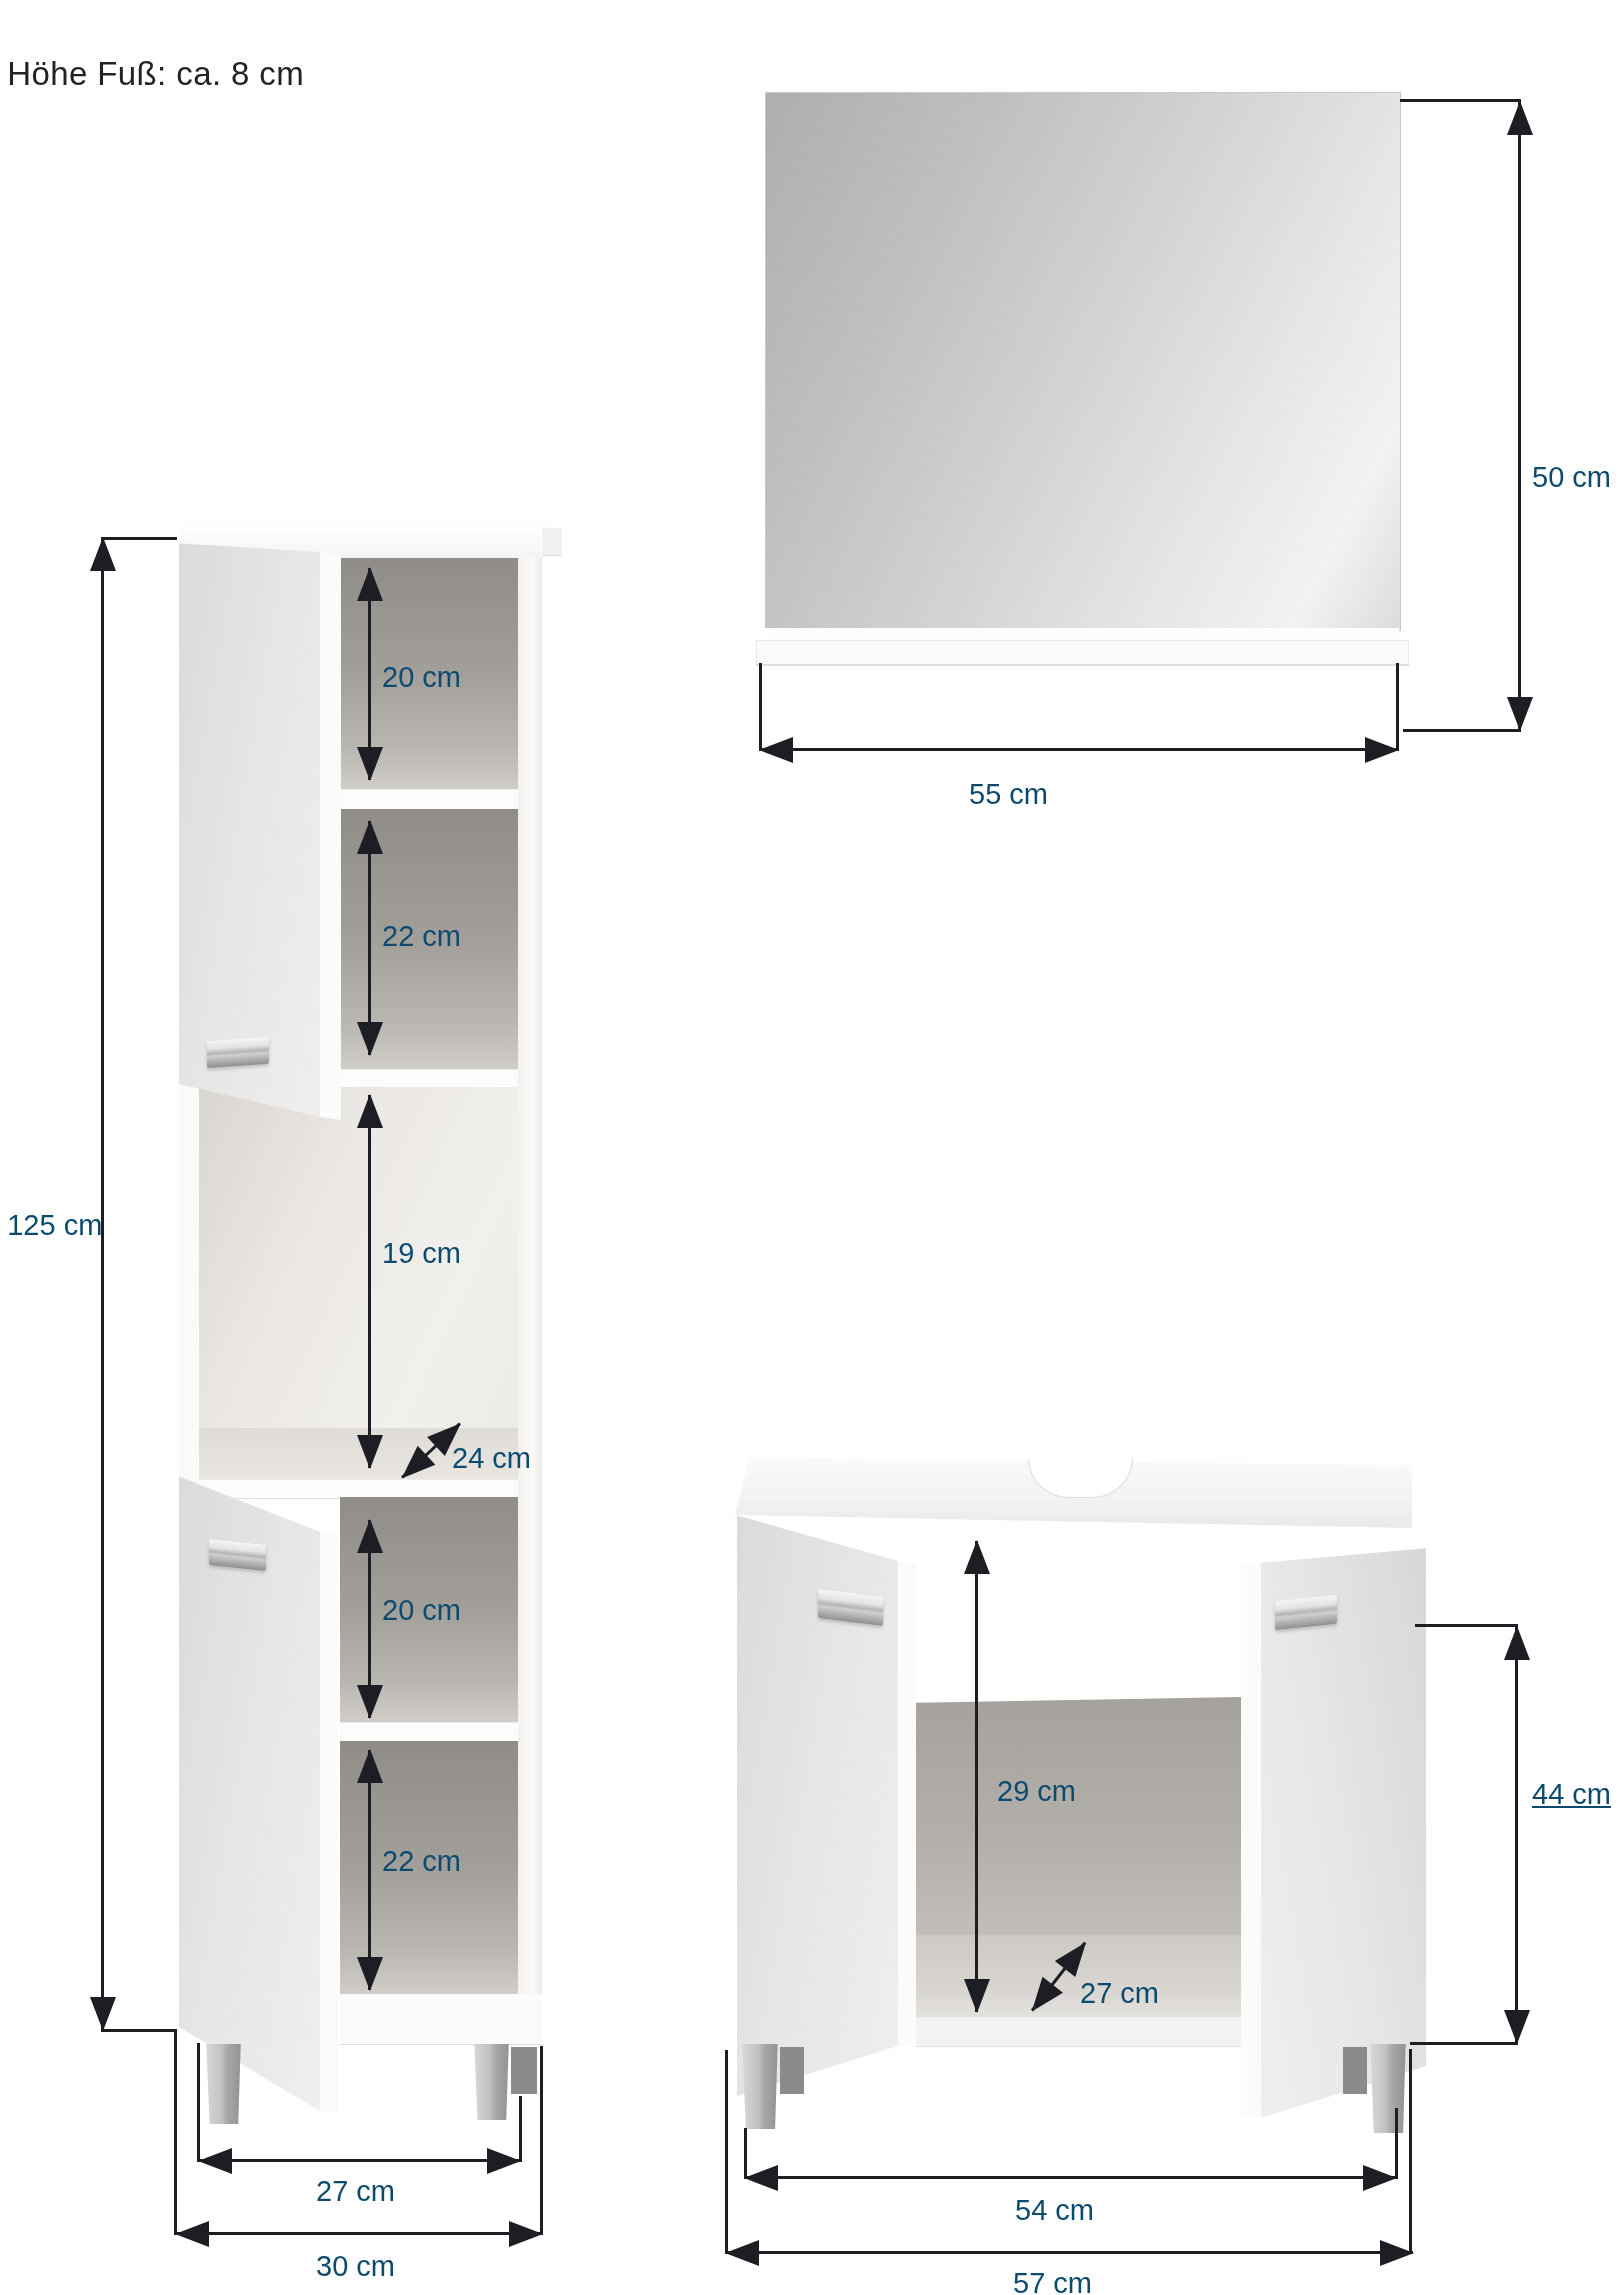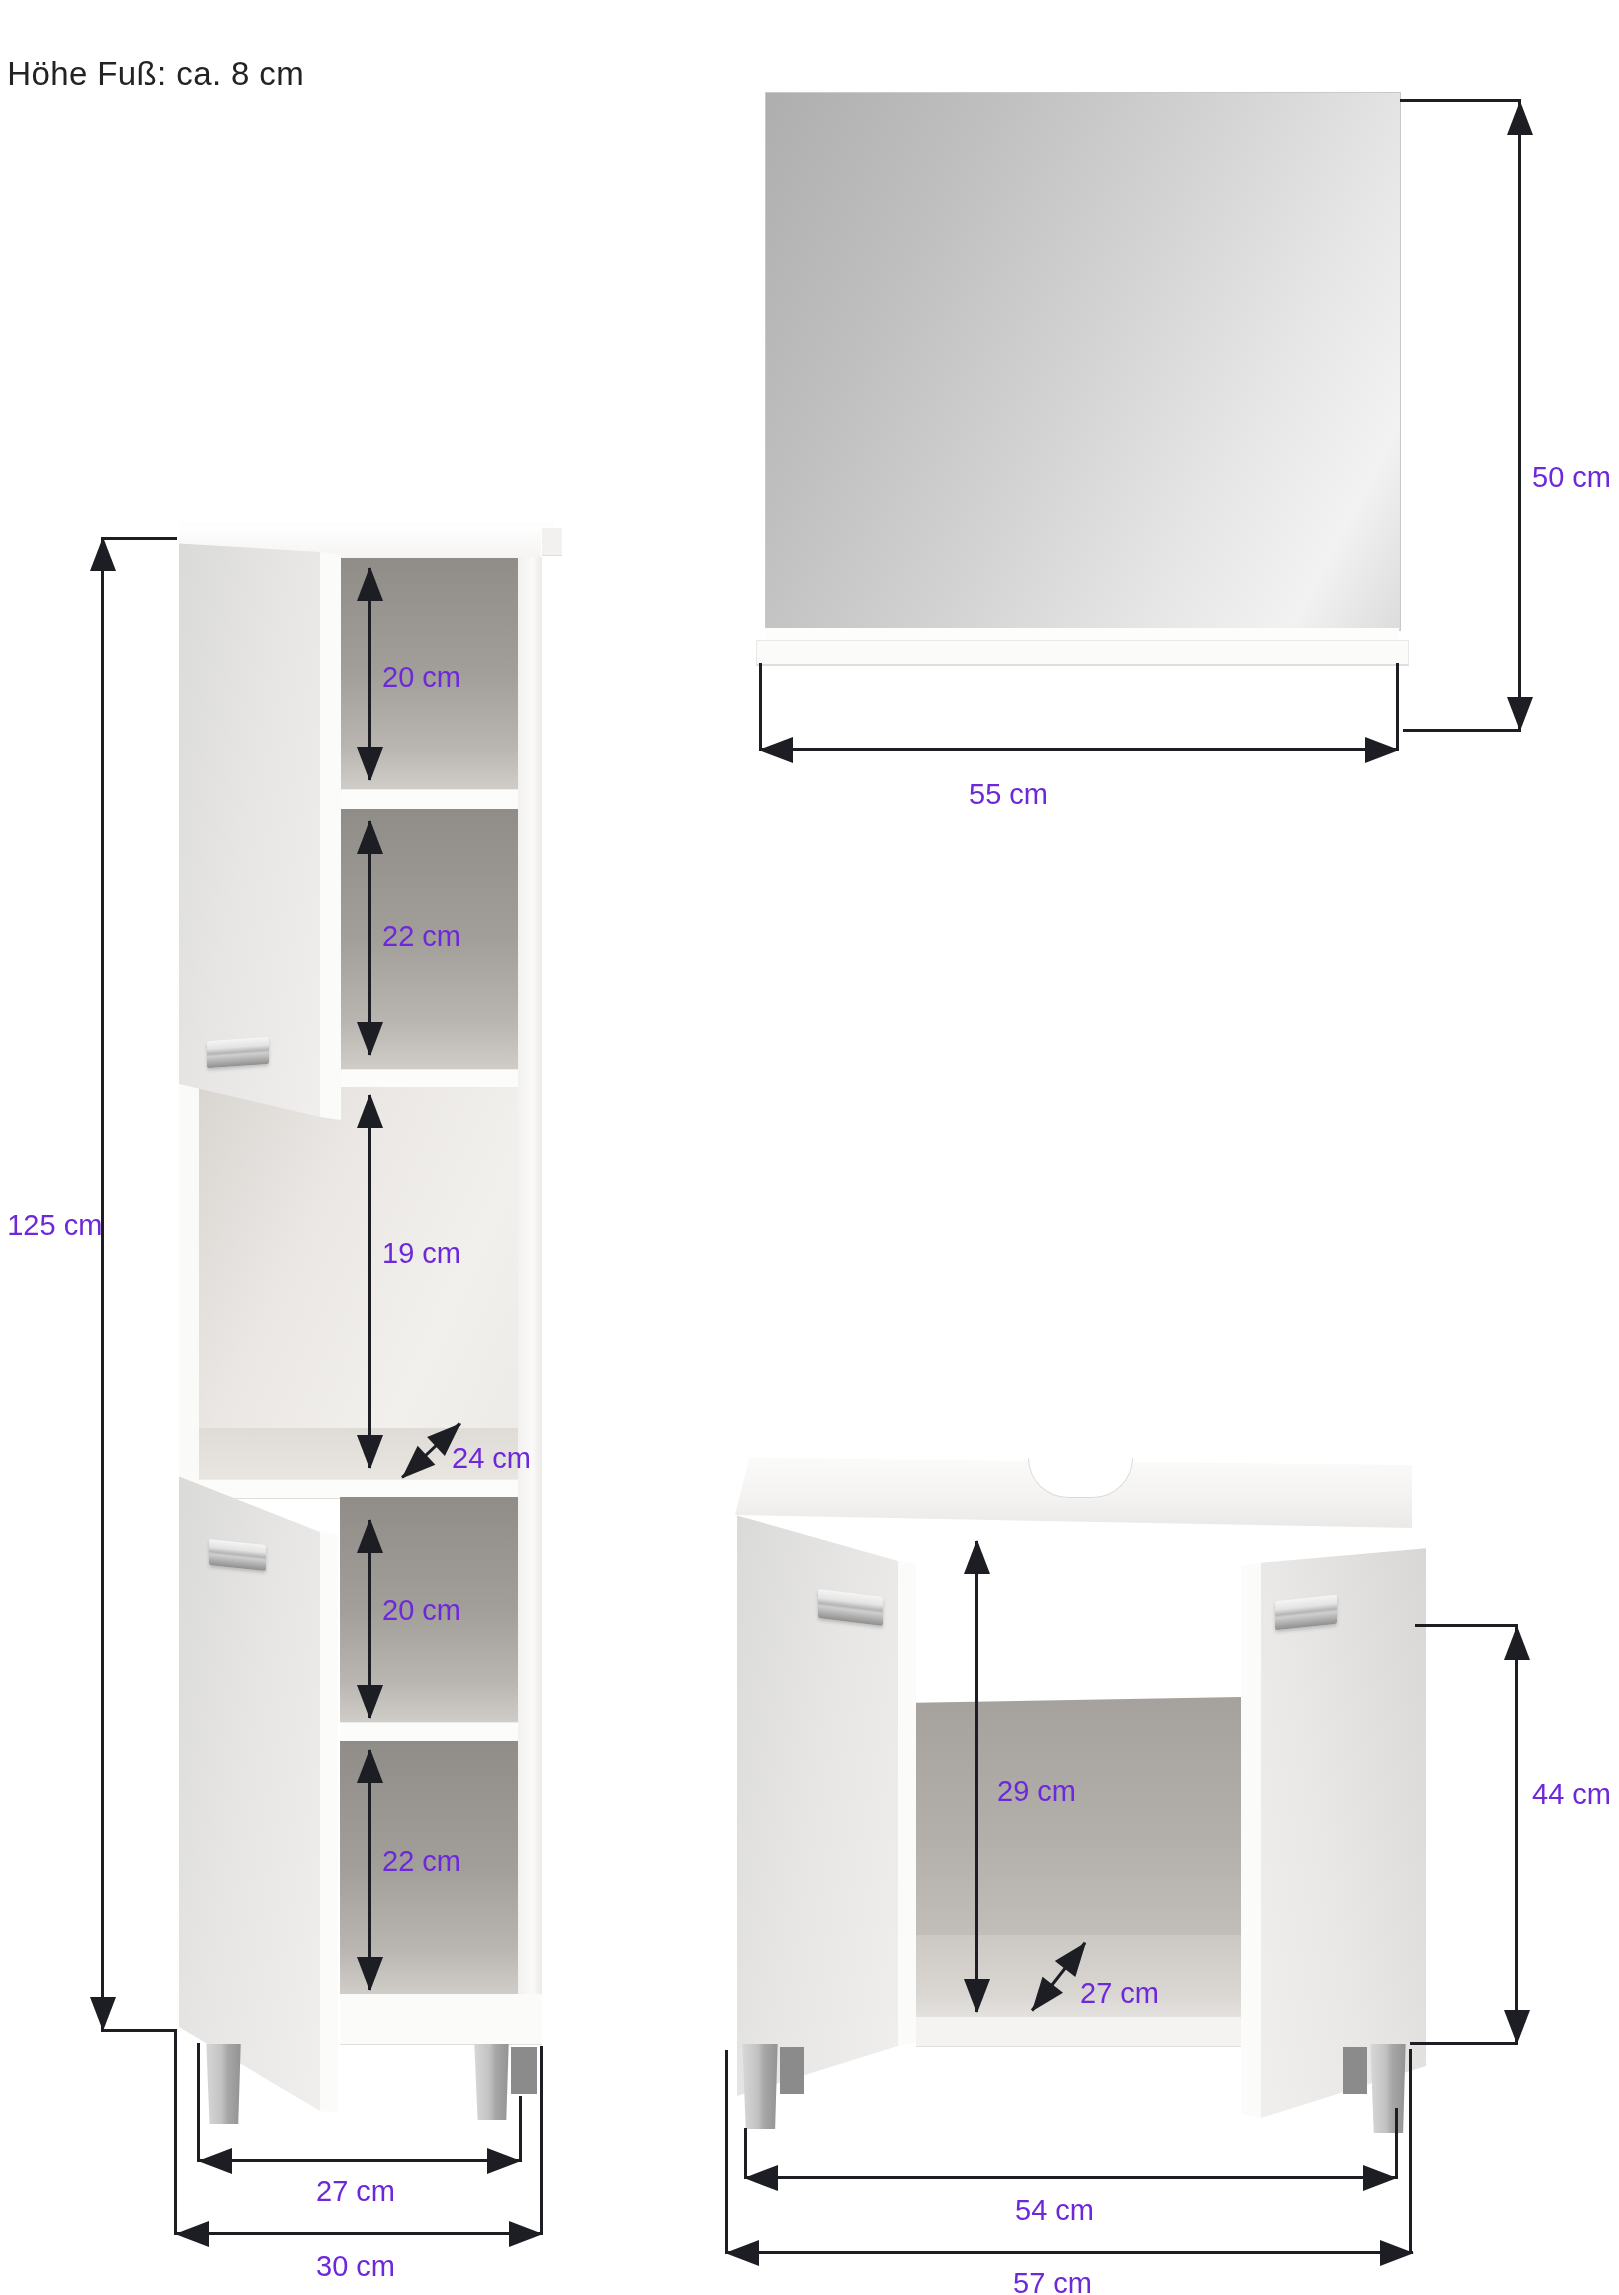--- a/index.html
+++ b/index.html
@@ -7,21 +7,21 @@
     --txt:#232326;
     --door-grad:linear-gradient(100deg,#dadad8 0%,#e7e6e4 45%,#f1f0ee 100%);
     --door-grad-r:linear-gradient(260deg,#d8d7d5 0%,#e9e8e6 55%,#f1f0ee 100%);
     --comp-grad:linear-gradient(to bottom,#908c88 0%,#a29e9a 50%,#b9b5b1 82%,#d0cdc9 100%);
     --chrome:linear-gradient(to right,#dcdcdc 0%,#c2c2c2 45%,#a7a7a7 60%,#8e8e8e 100%);
   }
   html,body{margin:0;padding:0;background:#fff;}
   .canvas{position:relative;width:1619px;height:2295px;background:#ffffff;overflow:hidden;
           font-family:"Liberation Sans",sans-serif;}
   .hdr{position:absolute;font-size:33px;color:var(--txt);letter-spacing:0.4px;white-space:nowrap;}
-  .dim{position:absolute;font-size:29px;color:#6d28d9;white-space:nowrap;}
+  .dim{position:absolute;font-size:29px;color:#0c4a6e;white-space:nowrap;}
   .ctr{text-align:center;width:129px;}
   .vline{position:absolute;width:2.9px;background:var(--ink);}
   .hline{position:absolute;height:2.9px;background:var(--ink);}
   .diag{position:absolute;height:2.9px;background:var(--ink);transform-origin:0 50%;}
   .tri{position:absolute;width:0;height:0;border-style:solid;}
   .tri.up{border-width:0 13px 34px 13px;border-color:transparent transparent var(--ink) transparent;top:-1.4px;left:-11.5px;}
   .tri.down{border-width:34px 13px 0 13px;border-color:var(--ink) transparent transparent transparent;bottom:-1.4px;left:-11.5px;}
   .tri.left{border-width:13px 34px 13px 0;border-color:transparent var(--ink) transparent transparent;left:-1.4px;top:-11.5px;}
   .tri.right{border-width:13px 0 13px 34px;border-color:transparent transparent transparent var(--ink);right:-1.4px;top:-11.5px;}
   .panel{position:absolute;}
@@ -201,21 +201,21 @@
       <div class="tri right"></div>
     </div>
     <div class="dim" style="left:1080px;top:1977px;">27 cm</div>
 
     <div class="hline" style="left:1415px;top:1624px;width:103px;"></div>
     <div class="hline" style="left:1410px;top:2042px;width:108px;"></div>
     <div class="vline" style="left:1515px;top:1627px;height:416px;">
       <div class="tri up"></div>
       <div class="tri down"></div>
     </div>
-    <div class="dim" style="left:1532px;top:1778px;">44 cm</div>
+    <div class="dim" style="left:1532px;top:1778px;text-decoration:underline;">44 cm</div>
 
     <div class="vline" style="left:744px;top:2128px;height:51px;"></div>
     <div class="vline" style="left:1395px;top:2108px;height:71px;"></div>
     <div class="hline" style="left:745px;top:2176px;width:651px;">
       <div class="tri left"></div>
       <div class="tri right"></div>
     </div>
     <div class="dim ctr" style="left:990px;top:2194px;">54 cm</div>
 
     <div class="vline" style="left:725px;top:2050px;height:204px;"></div>

